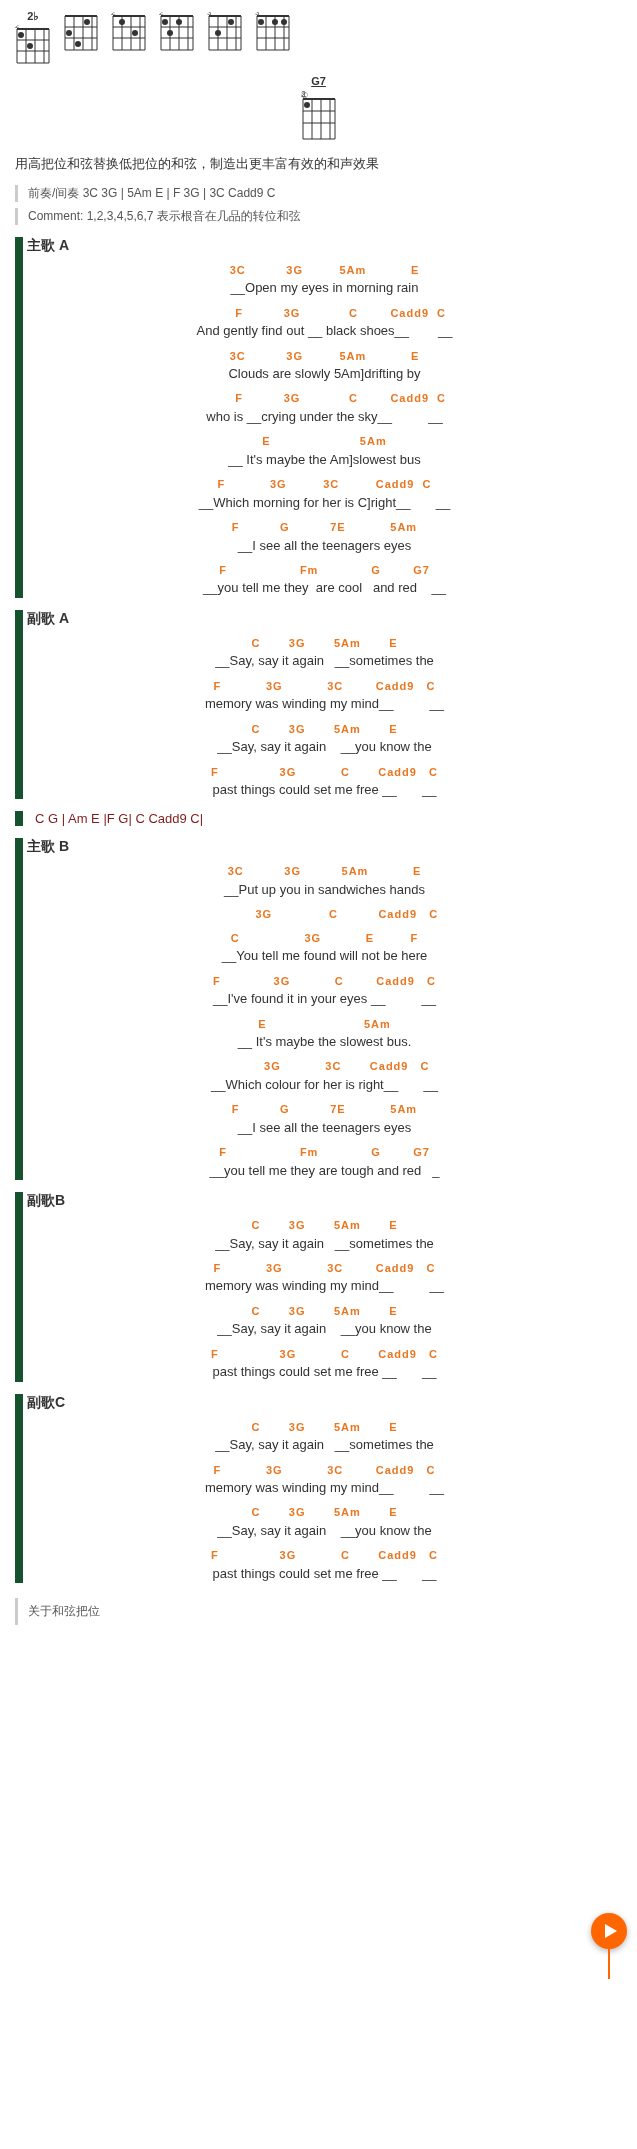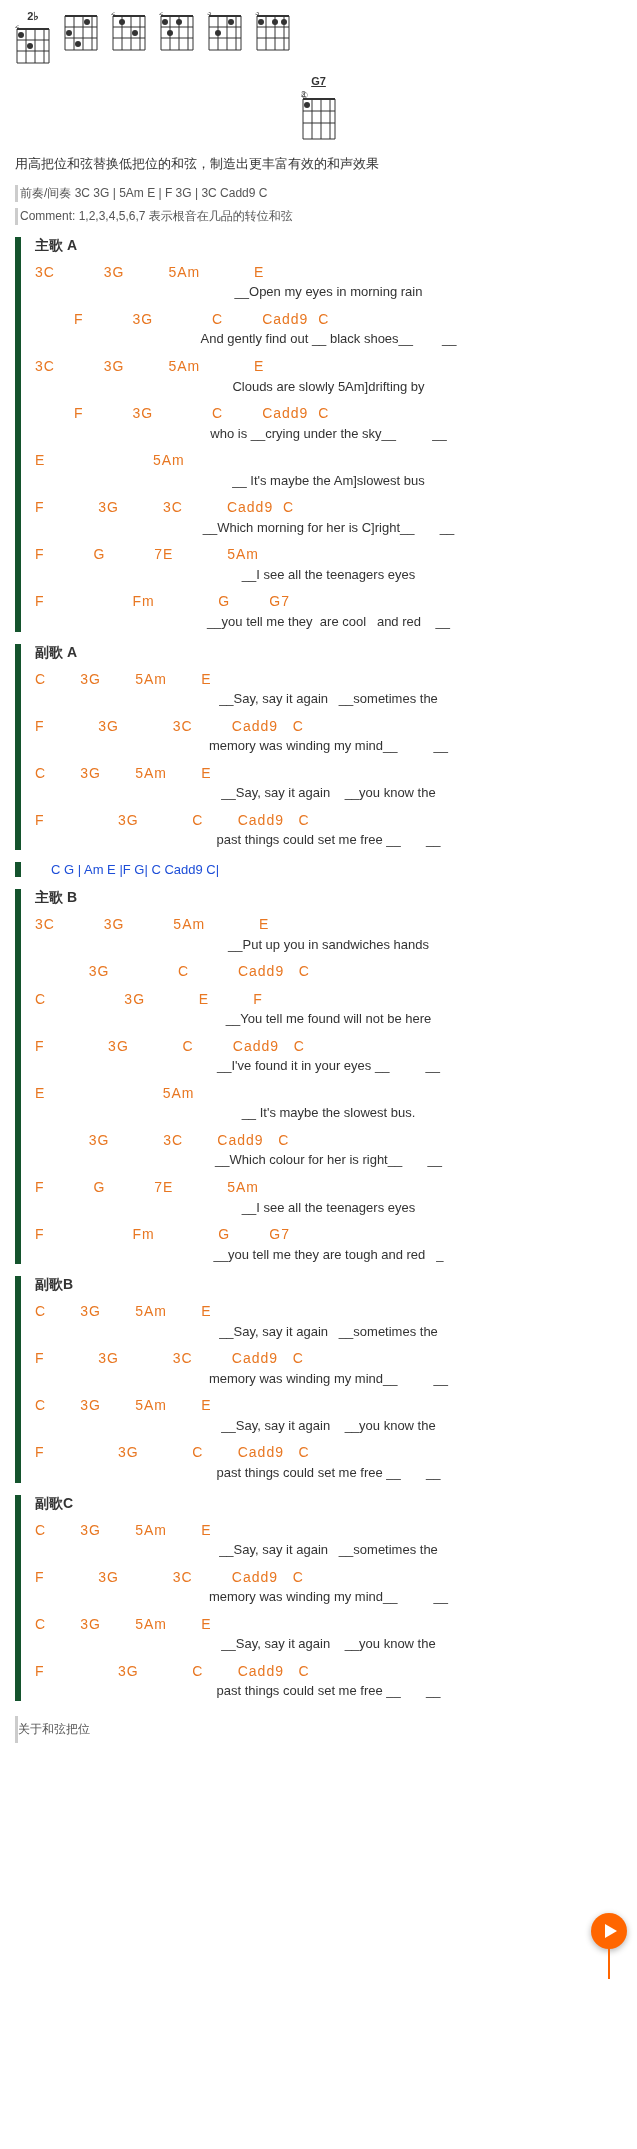--- a/index.html
+++ b/index.html
@@ -34,74 +34,75 @@
 
     .chord-diagram .chord-name {
       font-size: 11px;
       font-weight: bold;
       margin-bottom: 2px;
       text-align: center;
     }
 
     
     .section {
-      border-left: 6px solid #14532d;
-      padding-left: 14px;
+      border-left: 8px solid #14532d;
+      padding-left: 4px;
       margin: 12px 0;
     }
 
     .section-title {
       font-weight: bold;
       font-size: 14px;
       color: #333;
       margin-bottom: 6px;
     }
 
     
     .description {
       font-size: 13px;
       color: #333;
       margin: 10px 0;
       line-height: 1.6;
     }
 
     .meta-line {
       border-left: 3px solid #ccc;
-      padding-left: 2px;
+      padding-left: 10px;
       margin: 6px 0;
       font-size: 12px;
       color: #555;
     }
 
     
     .chord-lyric-block {
       margin: 8px 0;
     }
 
     .chord-line {
-      font-size: 14px;
+      font-size: 11px;
       color: #e87722;
-      font-weight: normal;
+      font-weight: bold;
       letter-spacing: 1px;
       white-space: pre;
       line-height: 1.4;
+      text-align: center;
     }
 
     .lyric-line {
       font-size: 13px;
       color: #333;
       white-space: pre;
       line-height: 1.5;
       text-align: center;
     }
 
     .question-line {
       font-size: 13px;
-      color: #1d4ed8;
-      margin: 6px 16px;
+      color: #7f1d1d;
+      margin: 6px 8px;
     }
 
     
     .play-button {
       position: fixed;
       right: 10px;
       bottom: 200px;
       width: 36px;
       height: 36px;
       background: #ff6600;
@@ -125,20 +126,21 @@
       position: fixed;
       right: 27px;
       bottom: 170px;
       width: 2px;
       height: 30px;
       background: #ff6600;
     }
 
     .footer-note {
       border-left: 3px solid #ccc;
+      padding-left: 10px;
       font-size: 12px;
       color: #555;
       margin-top: 15px;
       padding-top: 5px;
       padding-bottom: 5px;
     }
   </style>
 </head>
 <body>
 

